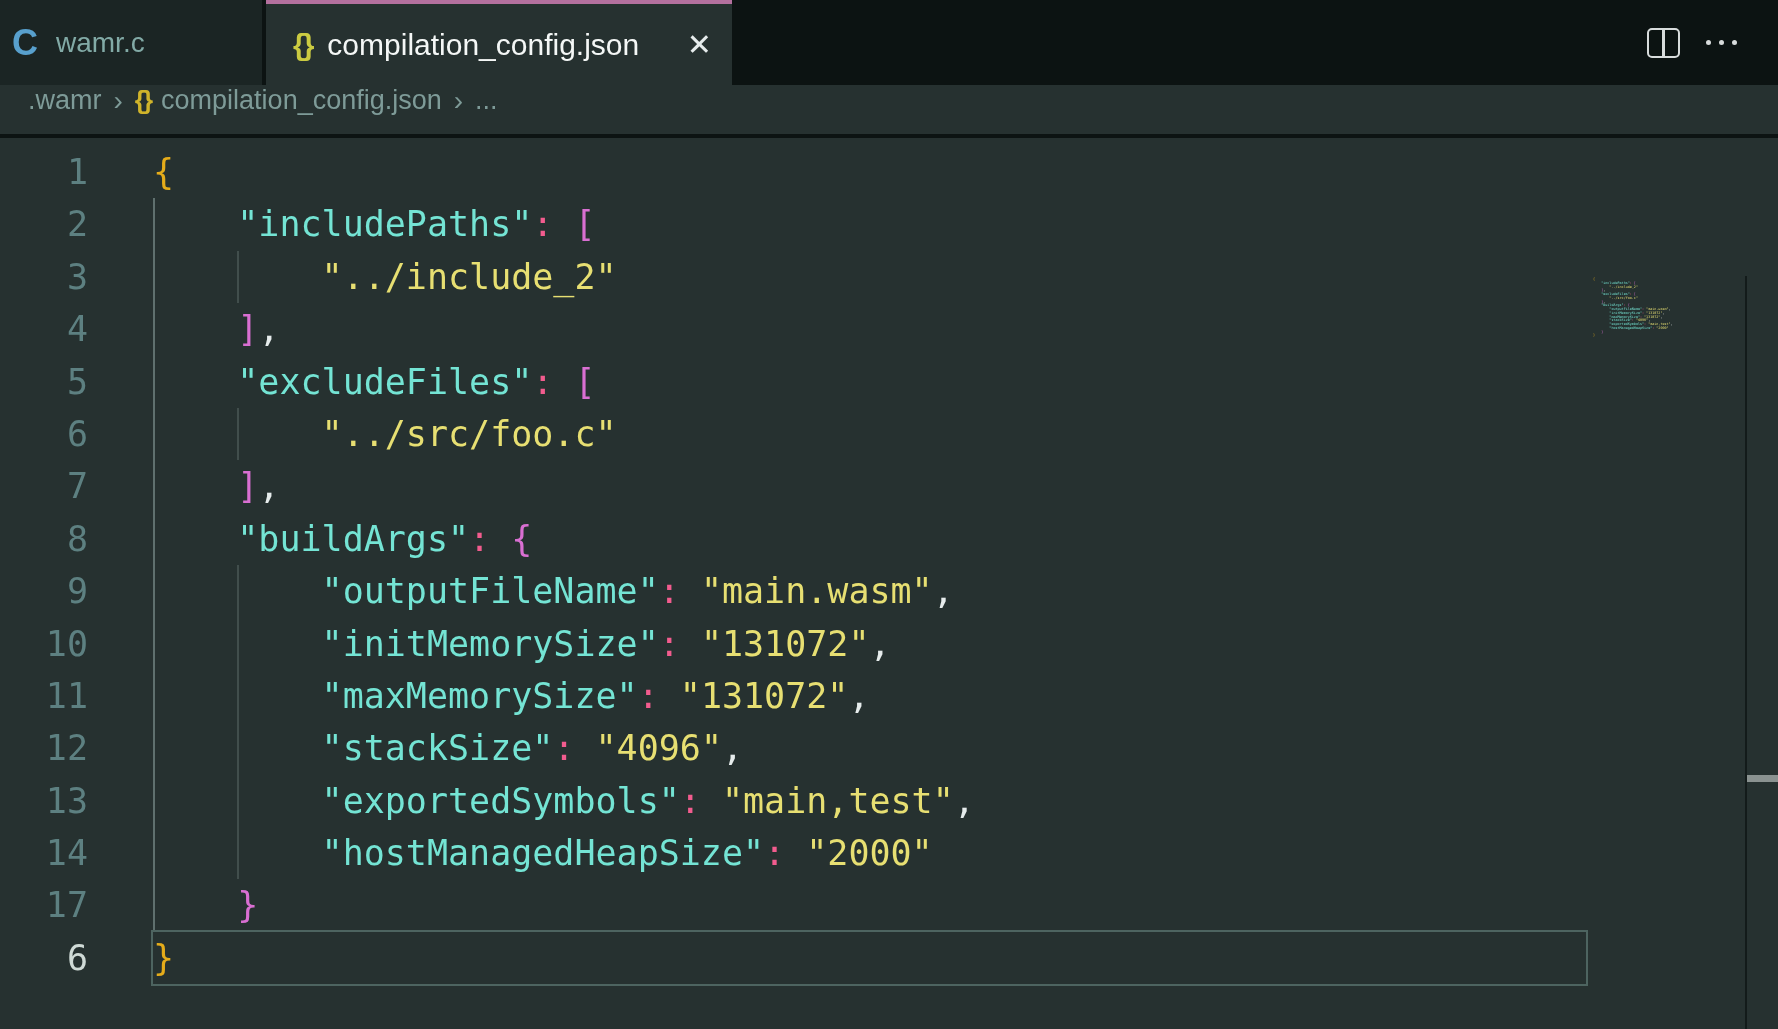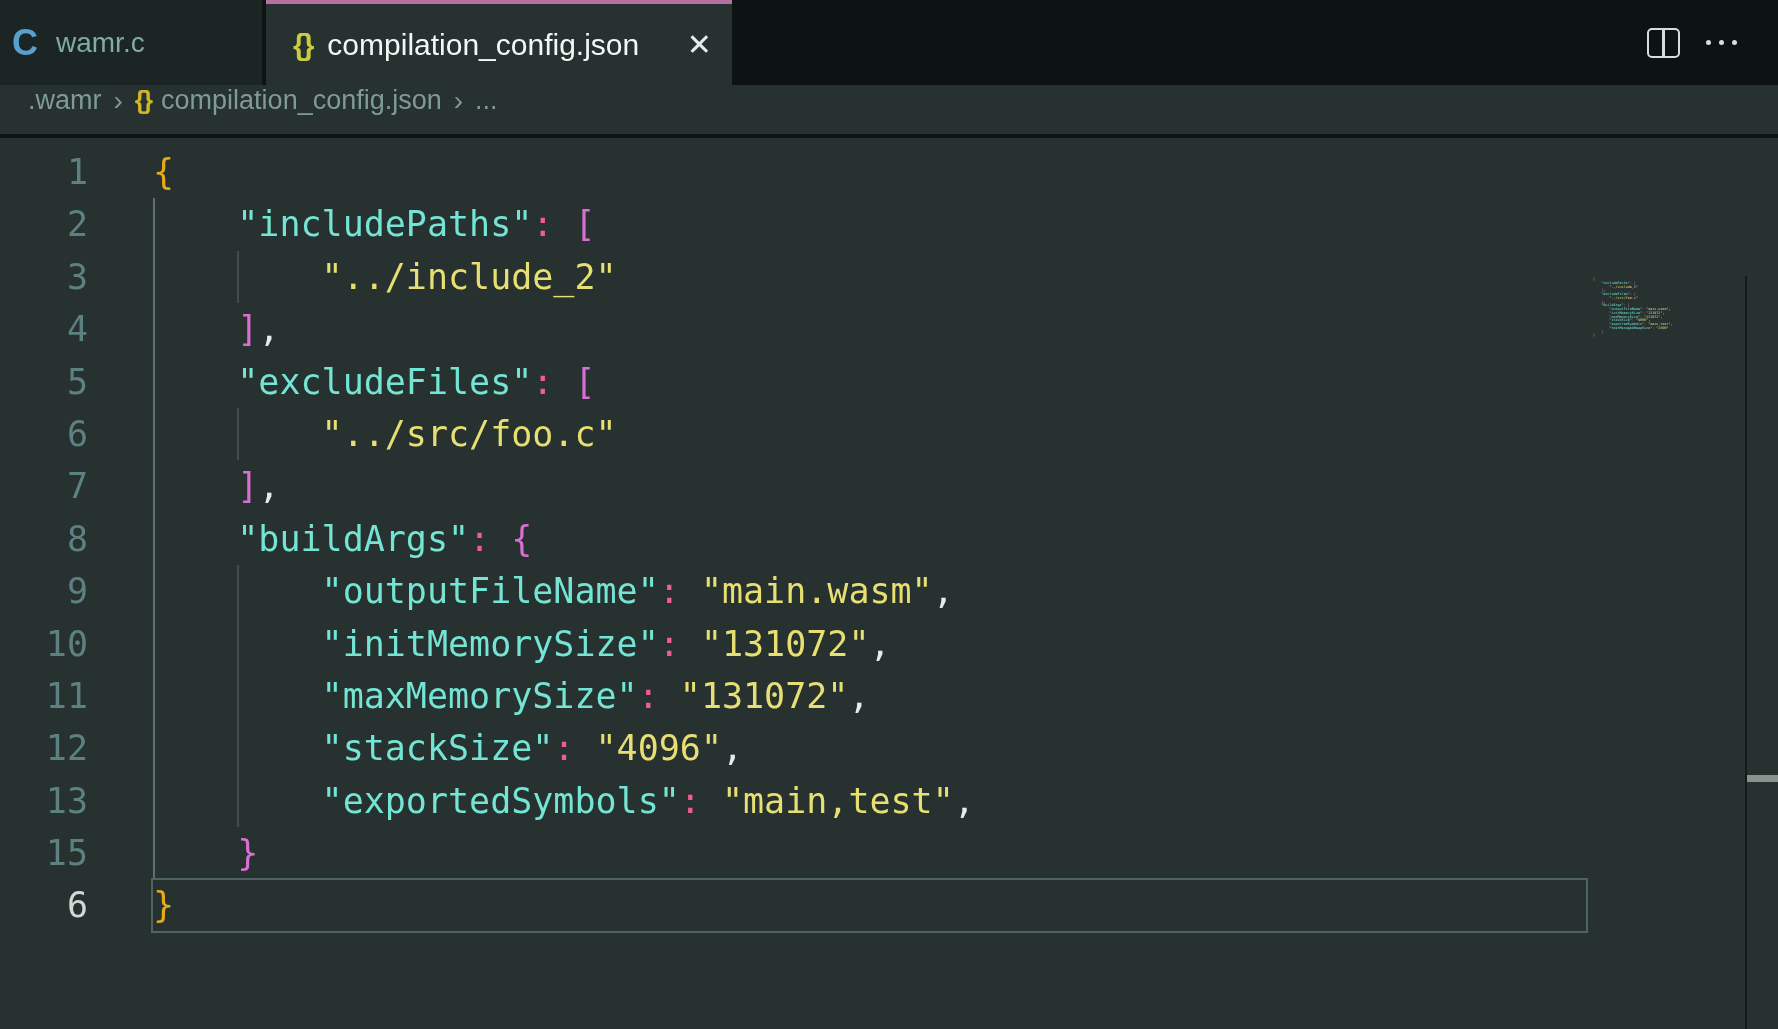--- a/index.html
+++ b/index.html
@@ -126,21 +126,22 @@
         <div class="code-line"><span class="gutter">4</span><div class="guide g1" style="left: calc(0ch + 153px);"></div><span class="line-content"><span class="tk-txt">    </span><span class="tk-b2">]</span><span class="tk-txt">,</span></span></div>
         <div class="code-line"><span class="gutter">5</span><div class="guide g1" style="left: calc(0ch + 153px);"></div><span class="line-content"><span class="tk-txt">    </span><span class="tk-key">"excludeFiles"</span><span class="tk-pun">:</span><span class="tk-txt"> </span><span class="tk-b2">[</span></span></div>
         <div class="code-line"><span class="gutter">6</span><div class="guide g1" style="left: calc(0ch + 153px);"></div><div class="guide g2" style="left: calc(4ch + 153px);"></div><span class="line-content"><span class="tk-txt">        </span><span class="tk-str">"../src/foo.c"</span></span></div>
         <div class="code-line"><span class="gutter">7</span><div class="guide g1" style="left: calc(0ch + 153px);"></div><span class="line-content"><span class="tk-txt">    </span><span class="tk-b2">]</span><span class="tk-txt">,</span></span></div>
         <div class="code-line"><span class="gutter">8</span><div class="guide g1" style="left: calc(0ch + 153px);"></div><span class="line-content"><span class="tk-txt">    </span><span class="tk-key">"buildArgs"</span><span class="tk-pun">:</span><span class="tk-txt"> </span><span class="tk-b2">{</span></span></div>
         <div class="code-line"><span class="gutter">9</span><div class="guide g1" style="left: calc(0ch + 153px);"></div><div class="guide g2" style="left: calc(4ch + 153px);"></div><span class="line-content"><span class="tk-txt">        </span><span class="tk-key">"outputFileName"</span><span class="tk-pun">:</span><span class="tk-txt"> </span><span class="tk-str">"main.wasm"</span><span class="tk-txt">,</span></span></div>
         <div class="code-line"><span class="gutter">10</span><div class="guide g1" style="left: calc(0ch + 153px);"></div><div class="guide g2" style="left: calc(4ch + 153px);"></div><span class="line-content"><span class="tk-txt">        </span><span class="tk-key">"initMemorySize"</span><span class="tk-pun">:</span><span class="tk-txt"> </span><span class="tk-str">"131072"</span><span class="tk-txt">,</span></span></div>
         <div class="code-line"><span class="gutter">11</span><div class="guide g1" style="left: calc(0ch + 153px);"></div><div class="guide g2" style="left: calc(4ch + 153px);"></div><span class="line-content"><span class="tk-txt">        </span><span class="tk-key">"maxMemorySize"</span><span class="tk-pun">:</span><span class="tk-txt"> </span><span class="tk-str">"131072"</span><span class="tk-txt">,</span></span></div>
         <div class="code-line"><span class="gutter">12</span><div class="guide g1" style="left: calc(0ch + 153px);"></div><div class="guide g2" style="left: calc(4ch + 153px);"></div><span class="line-content"><span class="tk-txt">        </span><span class="tk-key">"stackSize"</span><span class="tk-pun">:</span><span class="tk-txt"> </span><span class="tk-str">"4096"</span><span class="tk-txt">,</span></span></div>
         <div class="code-line"><span class="gutter">13</span><div class="guide g1" style="left: calc(0ch + 153px);"></div><div class="guide g2" style="left: calc(4ch + 153px);"></div><span class="line-content"><span class="tk-txt">        </span><span class="tk-key">"exportedSymbols"</span><span class="tk-pun">:</span><span class="tk-txt"> </span><span class="tk-str">"main,test"</span><span class="tk-txt">,</span></span></div>
-        <div class="code-line"><span class="gutter">15</span><div class="guide g1" style="left: calc(0ch + 153px);"></div><span class="line-content"><span class="tk-txt">    </span><span class="tk-b2">}</span></span></div>
+        <div class="code-line"><span class="gutter">14</span><div class="guide g1" style="left: calc(0ch + 153px);"></div><div class="guide g2" style="left: calc(4ch + 153px);"></div><span class="line-content"><span class="tk-txt">        </span><span class="tk-key">"hostManagedHeapSize"</span><span class="tk-pun">:</span><span class="tk-txt"> </span><span class="tk-str">"2000"</span></span></div>
+        <div class="code-line"><span class="gutter">17</span><div class="guide g1" style="left: calc(0ch + 153px);"></div><span class="line-content"><span class="tk-txt">    </span><span class="tk-b2">}</span></span></div>
         <div class="code-line active"><span class="gutter">6</span><span class="line-content"><span class="tk-b1">}</span></span><div class="active-box"></div></div>
       </div>
     <div class="minimap" id="minimap"><div class="mm-line"><span class="tk-b1">{</span></div><div class="mm-line"><span class="tk-txt">    </span><span class="tk-key">"includePaths"</span><span class="tk-pun">:</span><span class="tk-txt"> </span><span class="tk-b2">[</span></div><div class="mm-line"><span class="tk-txt">        </span><span class="tk-str">"../include_2"</span></div><div class="mm-line"><span class="tk-txt">    </span><span class="tk-b2">]</span><span class="tk-txt">,</span></div><div class="mm-line"><span class="tk-txt">    </span><span class="tk-key">"excludeFiles"</span><span class="tk-pun">:</span><span class="tk-txt"> </span><span class="tk-b2">[</span></div><div class="mm-line"><span class="tk-txt">        </span><span class="tk-str">"../src/foo.c"</span></div><div class="mm-line"><span class="tk-txt">    </span><span class="tk-b2">]</span><span class="tk-txt">,</span></div><div class="mm-line"><span class="tk-txt">    </span><span class="tk-key">"buildArgs"</span><span class="tk-pun">:</span><span class="tk-txt"> </span><span class="tk-b2">{</span></div><div class="mm-line"><span class="tk-txt">        </span><span class="tk-key">"outputFileName"</span><span class="tk-pun">:</span><span class="tk-txt"> </span><span class="tk-str">"main.wasm"</span><span class="tk-txt">,</span></div><div class="mm-line"><span class="tk-txt">        </span><span class="tk-key">"initMemorySize"</span><span class="tk-pun">:</span><span class="tk-txt"> </span><span class="tk-str">"131072"</span><span class="tk-txt">,</span></div><div class="mm-line"><span class="tk-txt">        </span><span class="tk-key">"maxMemorySize"</span><span class="tk-pun">:</span><span class="tk-txt"> </span><span class="tk-str">"131072"</span><span class="tk-txt">,</span></div><div class="mm-line"><span class="tk-txt">        </span><span class="tk-key">"stackSize"</span><span class="tk-pun">:</span><span class="tk-txt"> </span><span class="tk-str">"4096"</span><span class="tk-txt">,</span></div><div class="mm-line"><span class="tk-txt">        </span><span class="tk-key">"exportedSymbols"</span><span class="tk-pun">:</span><span class="tk-txt"> </span><span class="tk-str">"main,test"</span><span class="tk-txt">,</span></div><div class="mm-line"><span class="tk-txt">        </span><span class="tk-key">"hostManagedHeapSize"</span><span class="tk-pun">:</span><span class="tk-txt"> </span><span class="tk-str">"2000"</span></div><div class="mm-line"><span class="tk-txt">    </span><span class="tk-b2">}</span></div><div class="mm-line"><span class="tk-b1">}</span></div></div>
     <div class="ruler-sep"></div>
     <div class="overview-ruler">
       <div class="cursor-marker"></div>
     </div>
   </div>
 
 </div>

